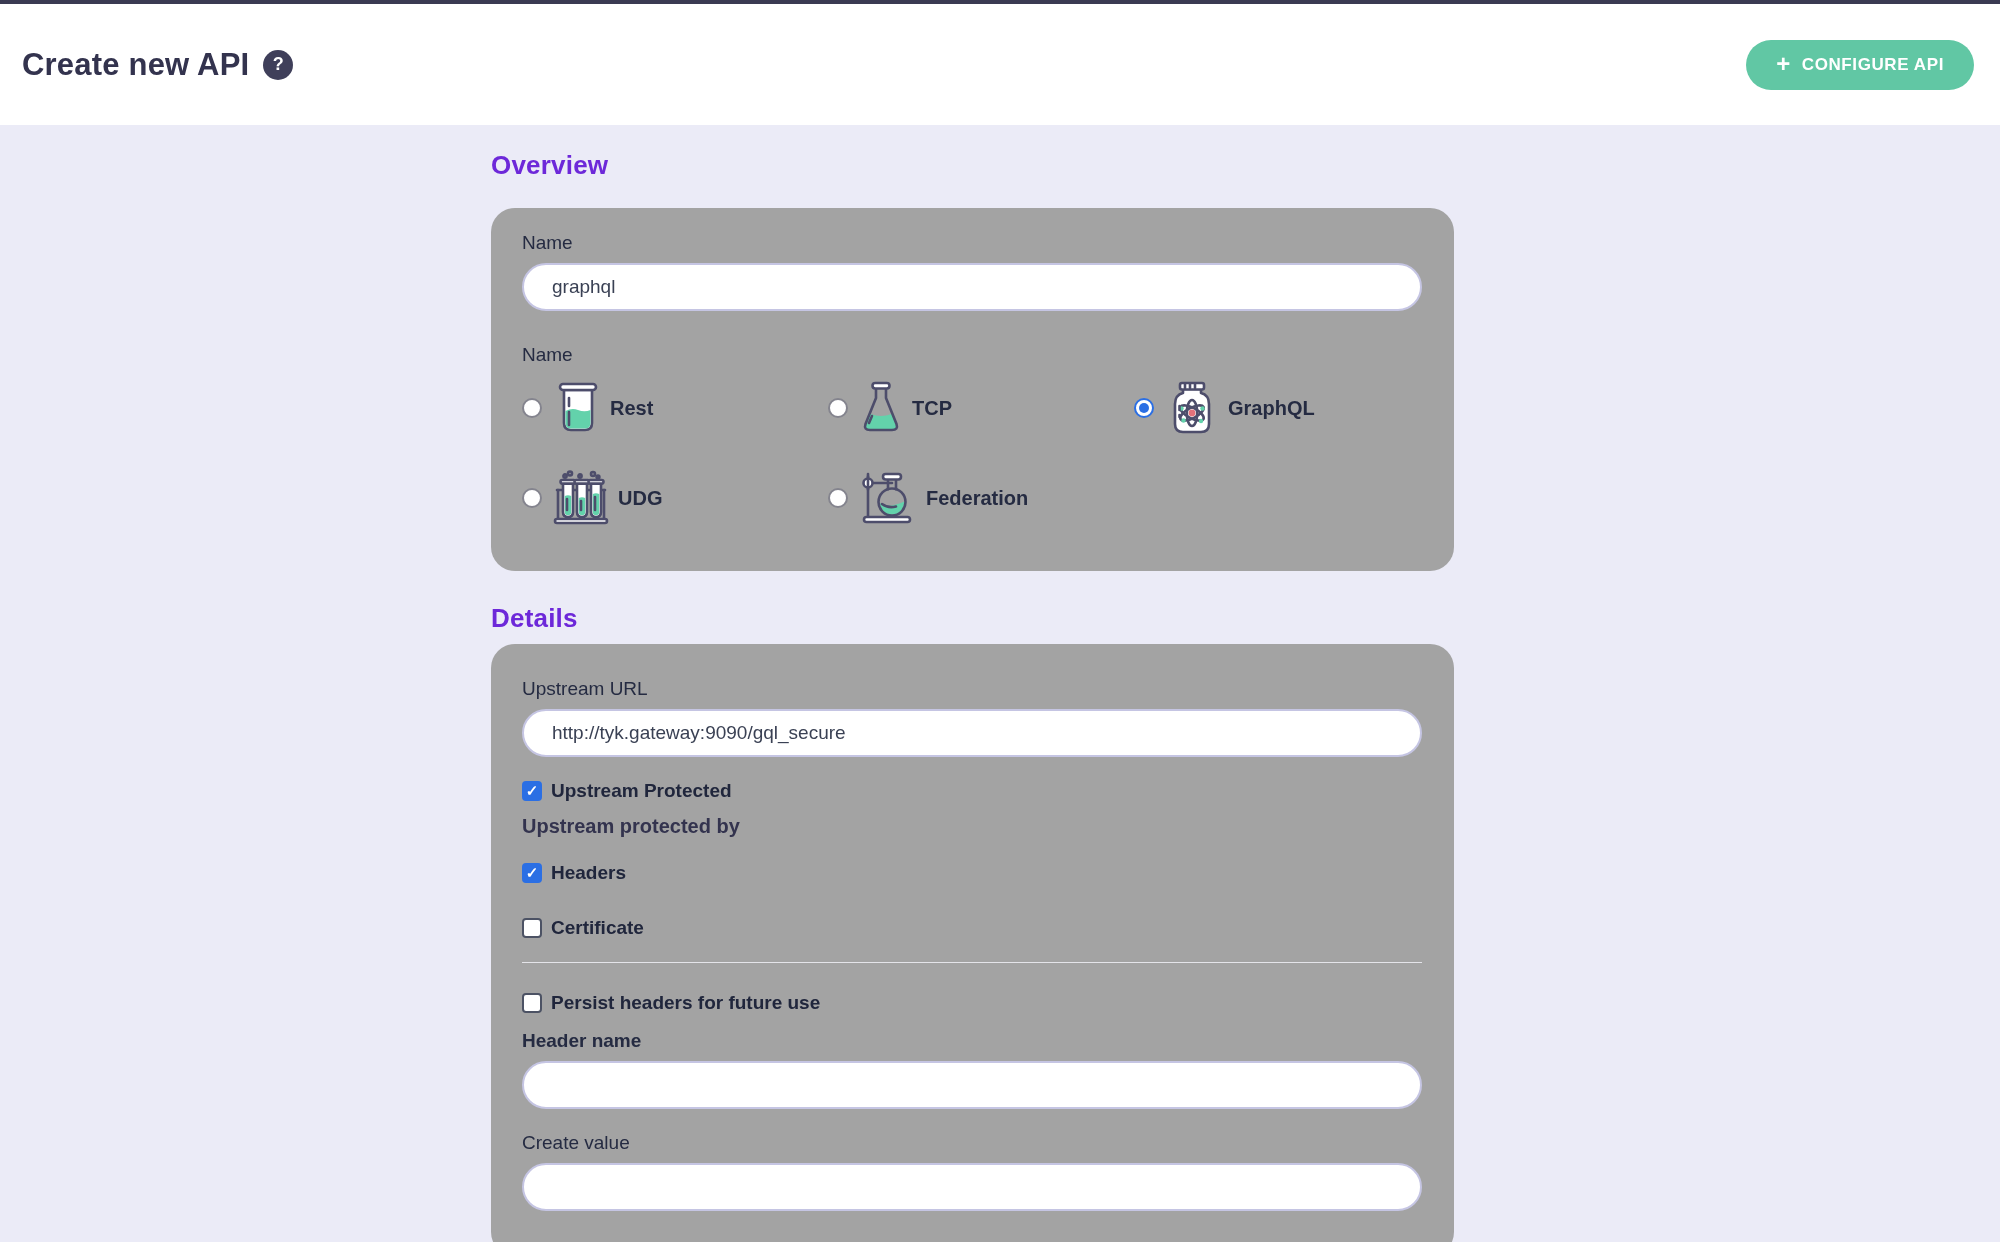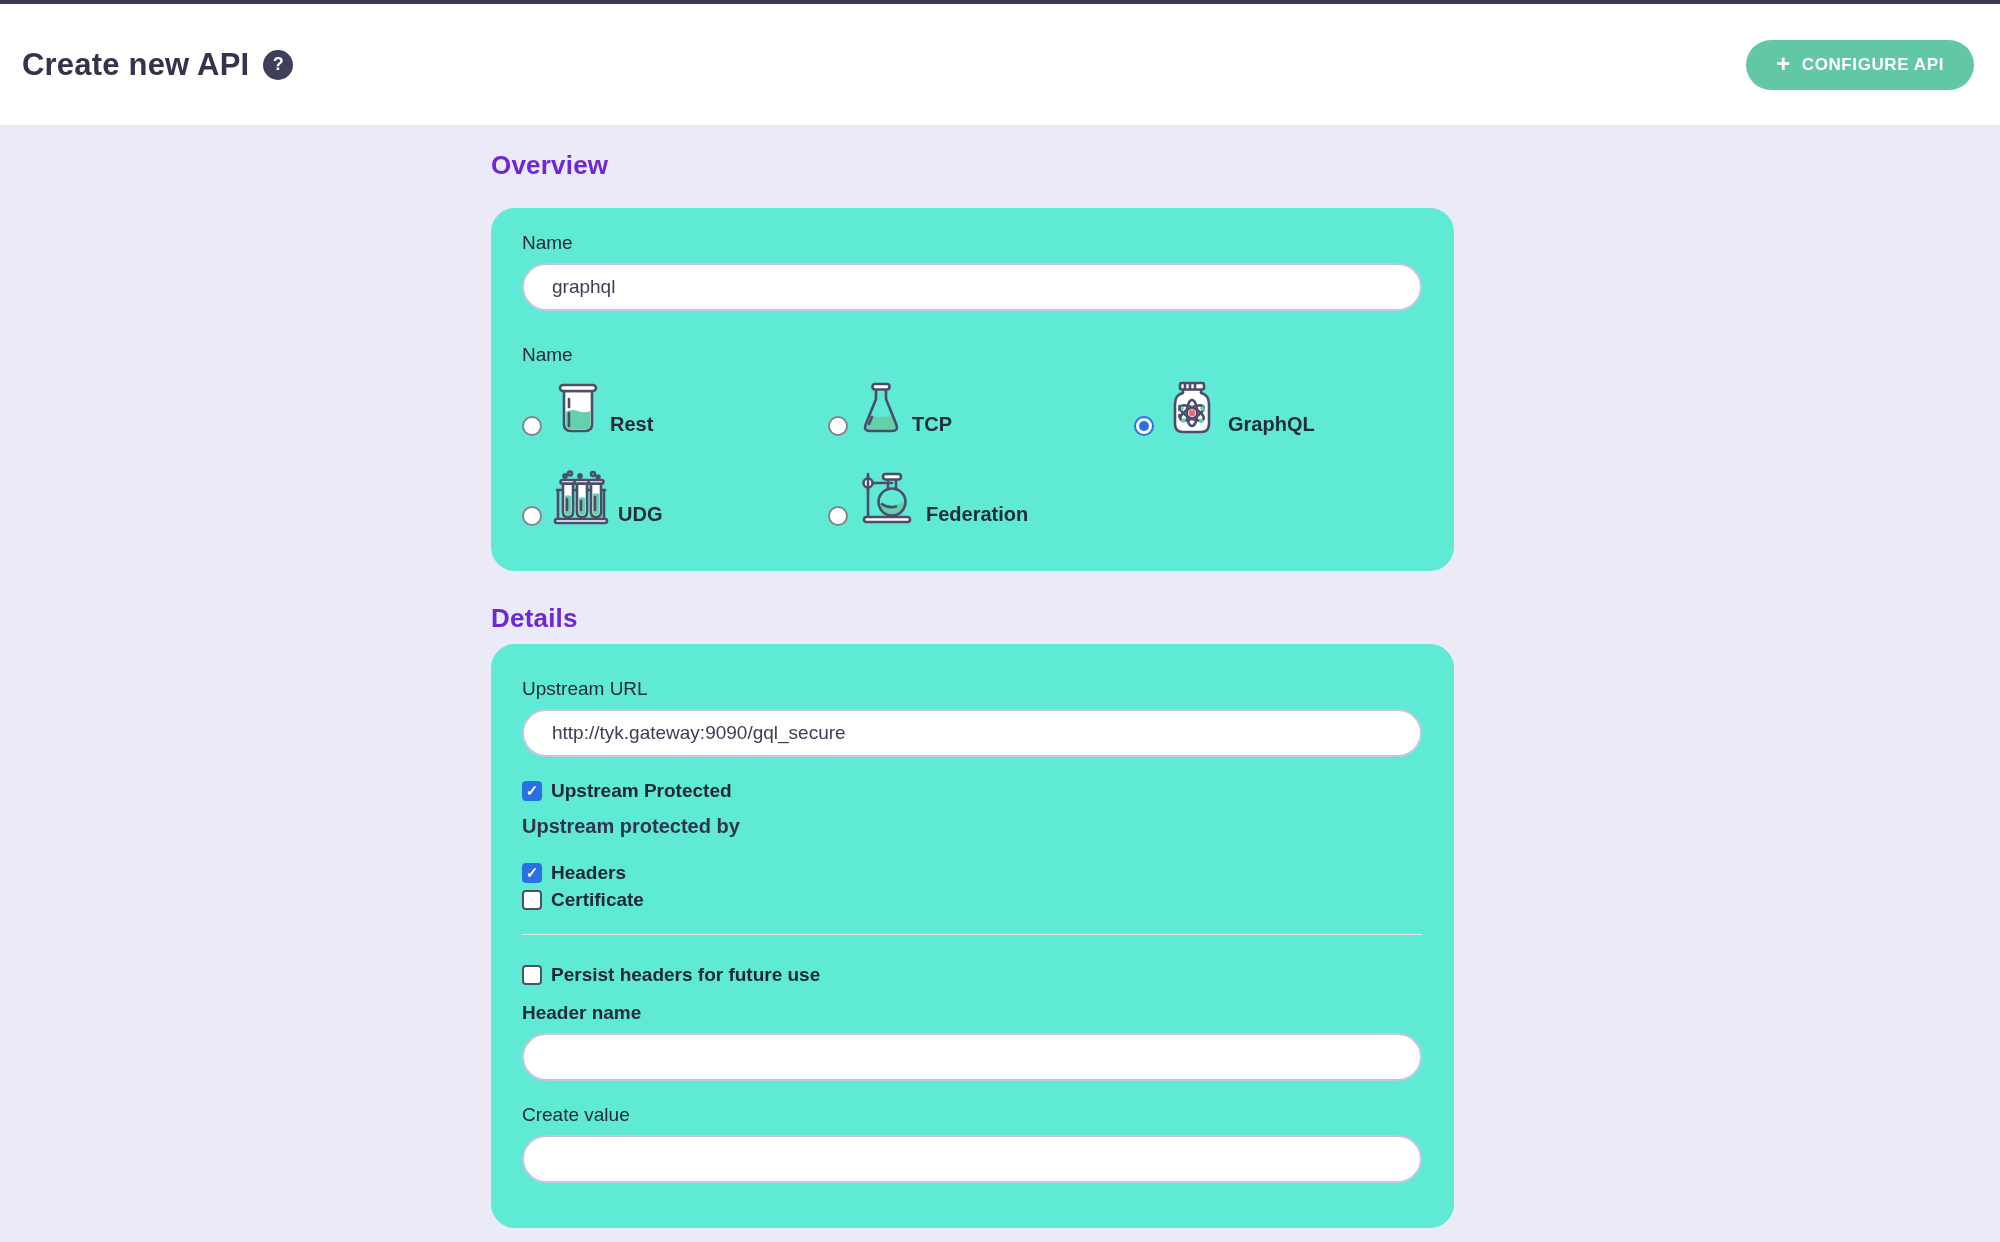--- a/index.html
+++ b/index.html
@@ -46,42 +46,42 @@
   .column { width:963px; margin-left:491px; }
 
   .section-title {
     font-size:26px; font-weight:700; color:#6d28d9;
     letter-spacing:0.2px;
   }
   .section-title.overview { margin-bottom:27px; }
   .section-title.details  { margin-top:32px; margin-bottom:10px; }
 
   .card {
-    background:#5eead4; border-radius:24px;
+    background:#a3a3a3; border-radius:24px;
     padding:23px 30px 45px 31px;
   }
 
   .field-label { font-size:19px; color:#252b42; line-height:24px; }
   .text-input {
     display:block; width:900px; height:48px;
     border:2px solid #c5c5e3; border-radius:24px;
     padding:0 28px; font-size:19px; color:#3a4154;
     font-family:"Liberation Sans", sans-serif;
     background:#ffffff; outline:none; margin-top:8px;
   }
 
   .type-label { margin-top:32px; }
   .type-grid {
     margin-top:13px;
     display:grid;
     grid-template-columns:306px 306px 1fr;
     row-gap:34px;
   }
   .type-option {
-    display:flex; align-items:flex-end; height:56px; cursor:pointer;
+    display:flex; align-items:center; height:56px; cursor:pointer;
   }
   .radio {
     width:20px; height:20px; border-radius:50%;
     border:2px solid #84848e; background:#fff; flex:none;
   }
   .radio.checked {
     border-color:#2b6fe4;
     display:flex; align-items:center; justify-content:center;
   }
   .radio.checked::after {
@@ -103,21 +103,21 @@
     background:#2b6fe4; border-color:#2b6fe4;
     color:#ffffff; font-size:15px; font-weight:700;
   }
   .checkbox-label { margin-left:9px; font-size:19px; font-weight:600; color:#20263c; }
 
   .row-upstream-protected { margin-top:23px; }
   .protected-by-heading {
     margin-top:13px; font-size:20px; font-weight:600; color:#33334e;
   }
   .row-headers { margin-top:24px; }
-  .row-certificate { margin-top:5px; }
+  .row-certificate { margin-top:33px; }
   .divider { margin-top:23px; height:1px; background:#e4e4e9; width:900px; }
   .row-persist { margin-top:29px; }
   .label-header-name { margin-top:15px;font-weight:bold; }
   .label-header-value { margin-top:22px; }
 
   svg .outline { stroke:#4d4d6b; stroke-width:2.6; fill:none; stroke-linecap:round; stroke-linejoin:round; }
   svg .fillwhite { fill:#ffffff; }
   svg .liquid { fill:#63d2ab; stroke:none; }
 </style>
 </head>

